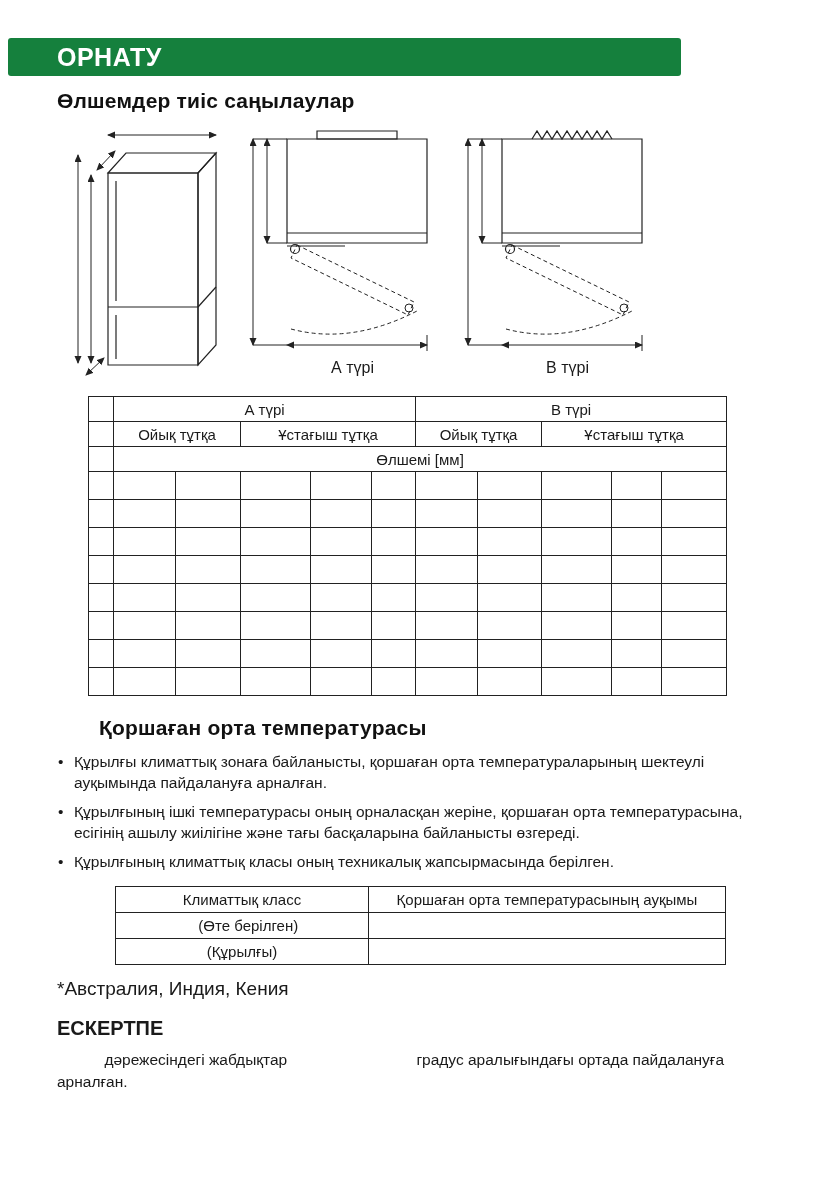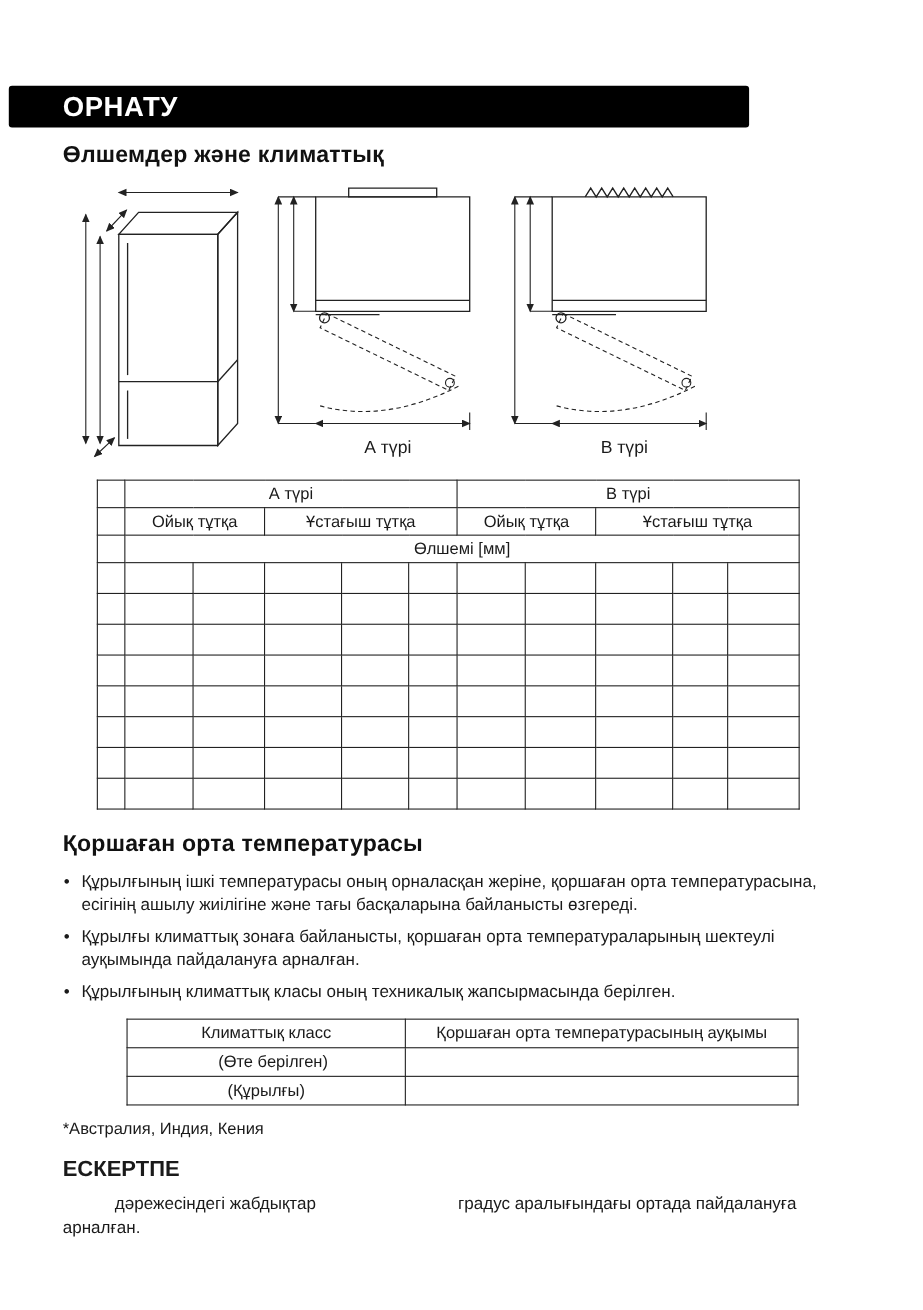--- a/index.html
+++ b/index.html
@@ -16,29 +16,28 @@
     box-sizing: border-box;
     padding: 38px 57px 0 57px;
     overflow: hidden;
     background: #ffffff;
   }
   .title-bar {
     margin-left: -49px;
     width: 673px;
     height: 38px;
     box-sizing: border-box;
-    background: #000000;
+    background: #15803d;
     border-radius: 3px;
     color: #ffffff;
     font-size: 25px;
     font-weight: bold;
     letter-spacing: 0.5px;
     line-height: 26px;
     padding: 6px 10px 6px 49px;
-    margin-top: 40px;
   }
   h1.section-heading {
     font-size: 21px;
     font-weight: bold;
     margin: 13px 0 11px 0;
     letter-spacing: 0.2px;
     color: #111;
   }
   p.intro {
     font-size: 15.5px;
@@ -72,21 +71,21 @@
   table.clearance th, table.clearance td {
     border: 1px solid #222;
     font-weight: normal;
     text-align: center;
     padding: 3px 2px;
     overflow: hidden;
     white-space: nowrap;
   }
   table.clearance tr.hdr th, table.clearance tr.hdr td { height: 18px; }
   table.clearance td:empty { height: 21px; }
-  h1.ambient-heading { margin-top: 20px; }
+  h1.ambient-heading { margin-top: 20px; margin-left: 42px; }
   ul.bullets {
     margin: 10px 0 14px 0;
     padding: 0;
     list-style: none;
     font-size: 15.5px;
     line-height: 21px;
     width: 728px;
   }
   ul.bullets li {
     position: relative;
@@ -109,21 +108,21 @@
   table.climate th, table.climate td {
     border: 1px solid #222;
     font-weight: normal;
     text-align: center;
     padding: 3px 8px;
     height: 19px;
     white-space: pre-wrap;
     overflow: hidden;
   }
   p.footnote {
-    font-size: 15px;
+    font-size: 19px;
     margin: 13px 0 0 0;
   }
   h2.note-heading {
     font-size: 20px;
     font-weight: bold;
     margin: 17px 0 9px 0;
   }
   p.note-body {
     font-size: 15.5px;
     line-height: 22px;
@@ -137,21 +136,21 @@
 </style>
 </head>
 <body>
 
 <div class="page">
 
   <div class="title-bar">
     <span>ОРНАТУ</span>
   </div>
 
-  <h1 class="section-heading">Өлшемдер және климаттық</h1>
+  <h1 class="section-heading">Өлшемдер тиіс саңылаулар</h1>
 
 
   <div class="diagrams">
 
     <figure class="fig-fridge">
       <svg width="175" height="255" viewBox="0 0 175 255">
         <defs>
           <marker id="ah1" markerWidth="9" markerHeight="9" refX="7" refY="3.5" orient="auto-start-reverse">
             <path d="M0,0 L8,3.5 L0,7 z" fill="#222"></path>
           </marker>
@@ -375,22 +374,22 @@
           <td></td>
           <td></td>
           <td></td>
         </tr>
       </tbody>
   </table>
 
   <h1 class="section-heading ambient-heading">Қоршаған орта температурасы</h1>
 
   <ul class="bullets">
+    <li>Құрылғы климаттық зонаға байланысты, қоршаған орта температураларының шектеулі ауқымында пайдалануға арналған.</li>
     <li>Құрылғының ішкі температурасы оның орналасқан жеріне, қоршаған орта температурасына, есігінің ашылу жиілігіне және тағы басқаларына байланысты өзгереді.</li>
-    <li>Құрылғы климаттық зонаға байланысты, қоршаған орта температураларының шектеулі ауқымында пайдалануға арналған.</li>
     <li>Құрылғының климаттық класы оның техникалық жапсырмасында берілген.</li>
   </ul>
 
   <table class="climate">
     <colgroup>
       <col style="width:253px">
         <col style="width:357px">
     </colgroup>
     <tbody>
       <tr>

